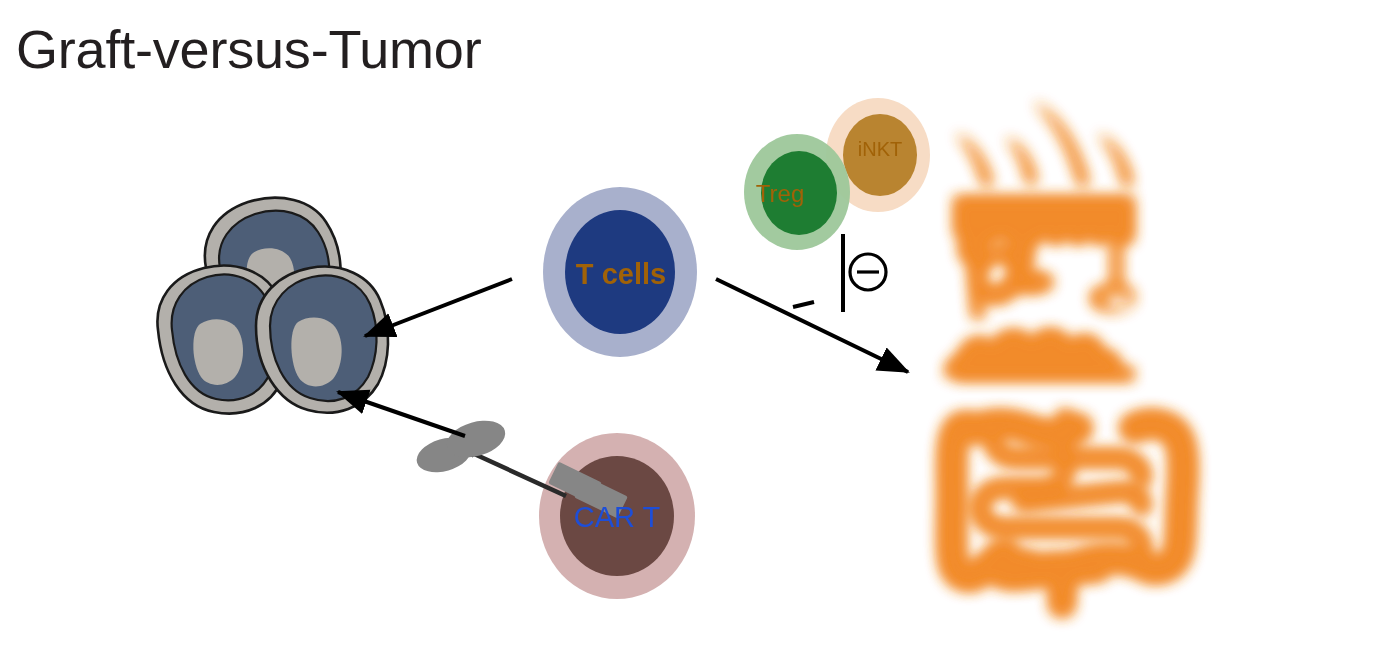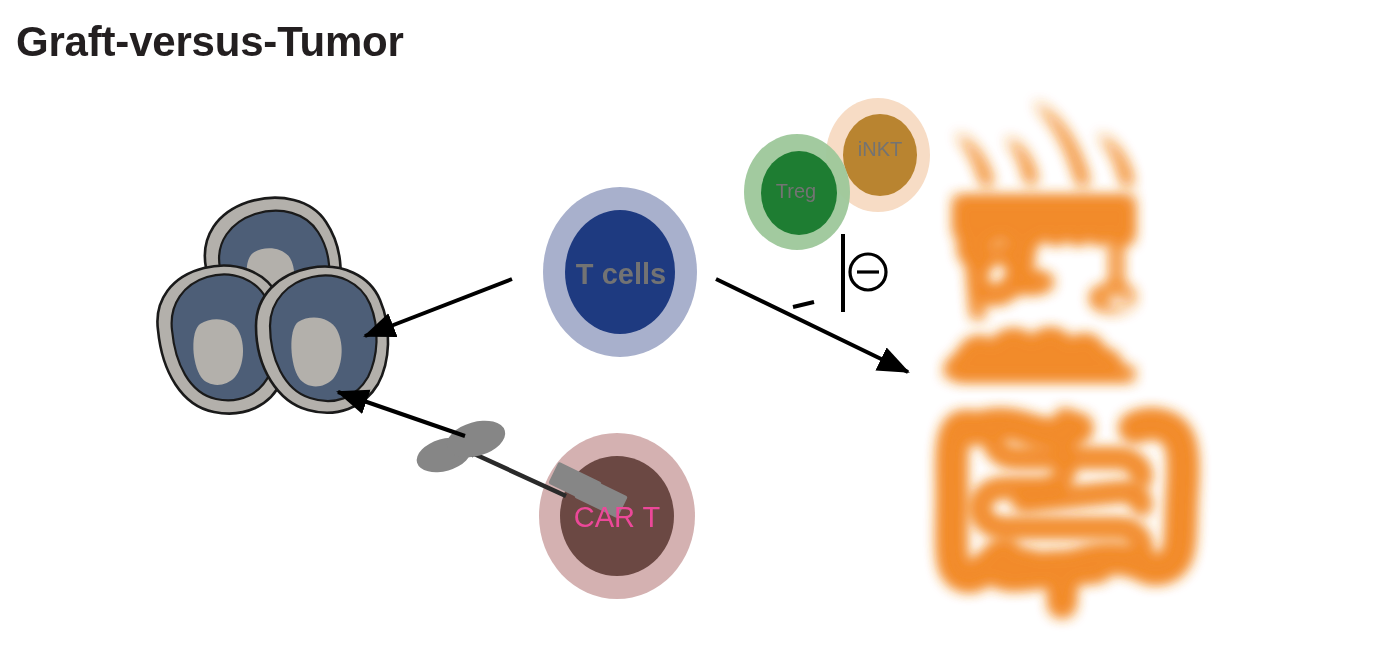--- a/index.html
+++ b/index.html
@@ -10,46 +10,46 @@
   #canvas {
     position: relative;
     width: 1399px;
     height: 659px;
     background: #ffffff;
     overflow: hidden;
     font-family: "Liberation Sans", sans-serif;
   }
   .title {
     position: absolute;
-    font-size: 42px;
-    font-weight: 700;
+    font-size: 54px;
+    font-weight: 400;
     color: #231f20;
     white-space: nowrap;
     letter-spacing: -0.2px;
   }
   #title-gvt { left: 16px; top: 18px; }
   #title-gvhd { left: 755px; top: 18px; }
 
   .svg-layer {
     position: absolute;
     left: 0; top: 0;
     width: 1399px;
     height: 659px;
   }
 
   .cell-label {
     position: absolute;
-    color: #737373;
+    color: #a16207;
     white-space: nowrap;
     text-align: center;
     pointer-events: none;
   }
   #label-tcells { font-size: 29px; left: 556px; top: 258px; width: 130px; font-weight: bold; }
   #label-cart   { font-size: 29px; left: 552px; top: 501px; width: 130px; }
-  #label-treg   { font-size: 20px; left: 756px; top: 180px; width: 80px; }
+  #label-treg   { font-size: 24px; left: 740px; top: 180px; width: 80px; }
   #label-inkt   { font-size: 20px; left: 840px; top: 138px; width: 80px; }
 </style>
 </head>
 <body>
 
 <div id="canvas">
 
   <div class="title" id="title-gvt">Graft-versus-Tumor</div>
 
 
@@ -222,19 +222,19 @@
         <line x1="1016" y1="426" x2="1016" y2="436"></line>
         <line x1="1140" y1="424" x2="1140" y2="434"></line>
         <line x1="1062" y1="586" x2="1062" y2="596"></line>
         <line x1="1026" y1="572" x2="1026" y2="582"></line>
       </g>
     </g>
   </svg>
 
   <div class="cell-label" id="label-tcells">T cells</div>
 
-  <div class="cell-label" id="label-cart" style="color:#ec4899;">CAR T</div>
+  <div class="cell-label" id="label-cart" style="color:#1d4ed8;">CAR T</div>
 
   <div class="cell-label" id="label-treg">Treg</div>
 
   <div class="cell-label" id="label-inkt">iNKT</div>
 
 </div>
 
 </body></html>

